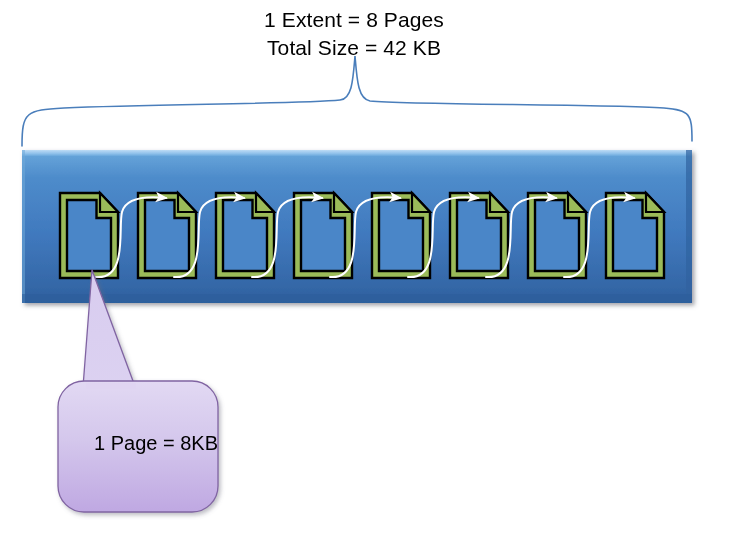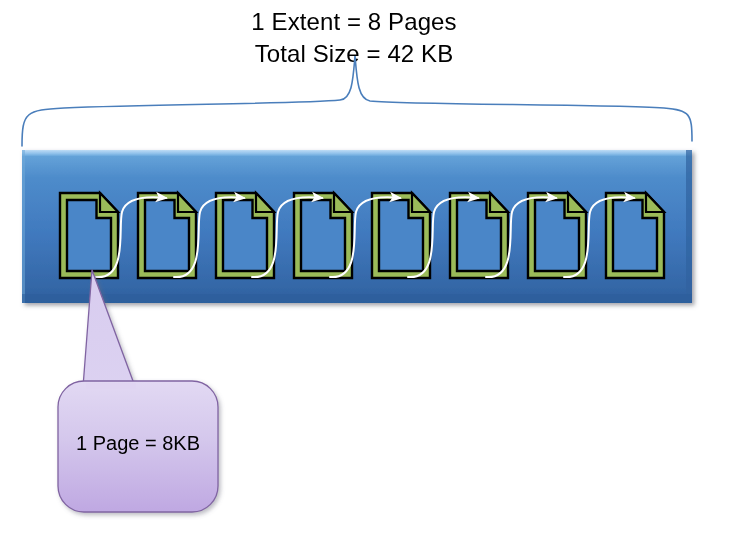--- a/index.html
+++ b/index.html
@@ -25,42 +25,42 @@
   
   .title-block {
     position: absolute;
     left: 154px;
     top: 6px;
     width: 400px;
     text-align: center;
     line-height: 1.35;
   }
   .title-line {
-    font-size: 24px;
+    font-size: 21px;
     color: #000000;
     white-space: nowrap;
     letter-spacing: 0.1px;
   }
 
   
   .svg-layer {
     position: absolute;
     left: 0; top: 0;
     width: 738px;
     height: 533px;
     overflow: visible;
   }
 
   
   .callout-text {
     position: absolute;
     left: 58px;
     top: 432px;
     width: 160px;
-    text-align: center;
+    text-align: right;
     font-size: 20px;
     color: #000000;
     white-space: nowrap;
   }
 </style>
 </head>
 <body>
 
 <div id="diagram-root">
 

